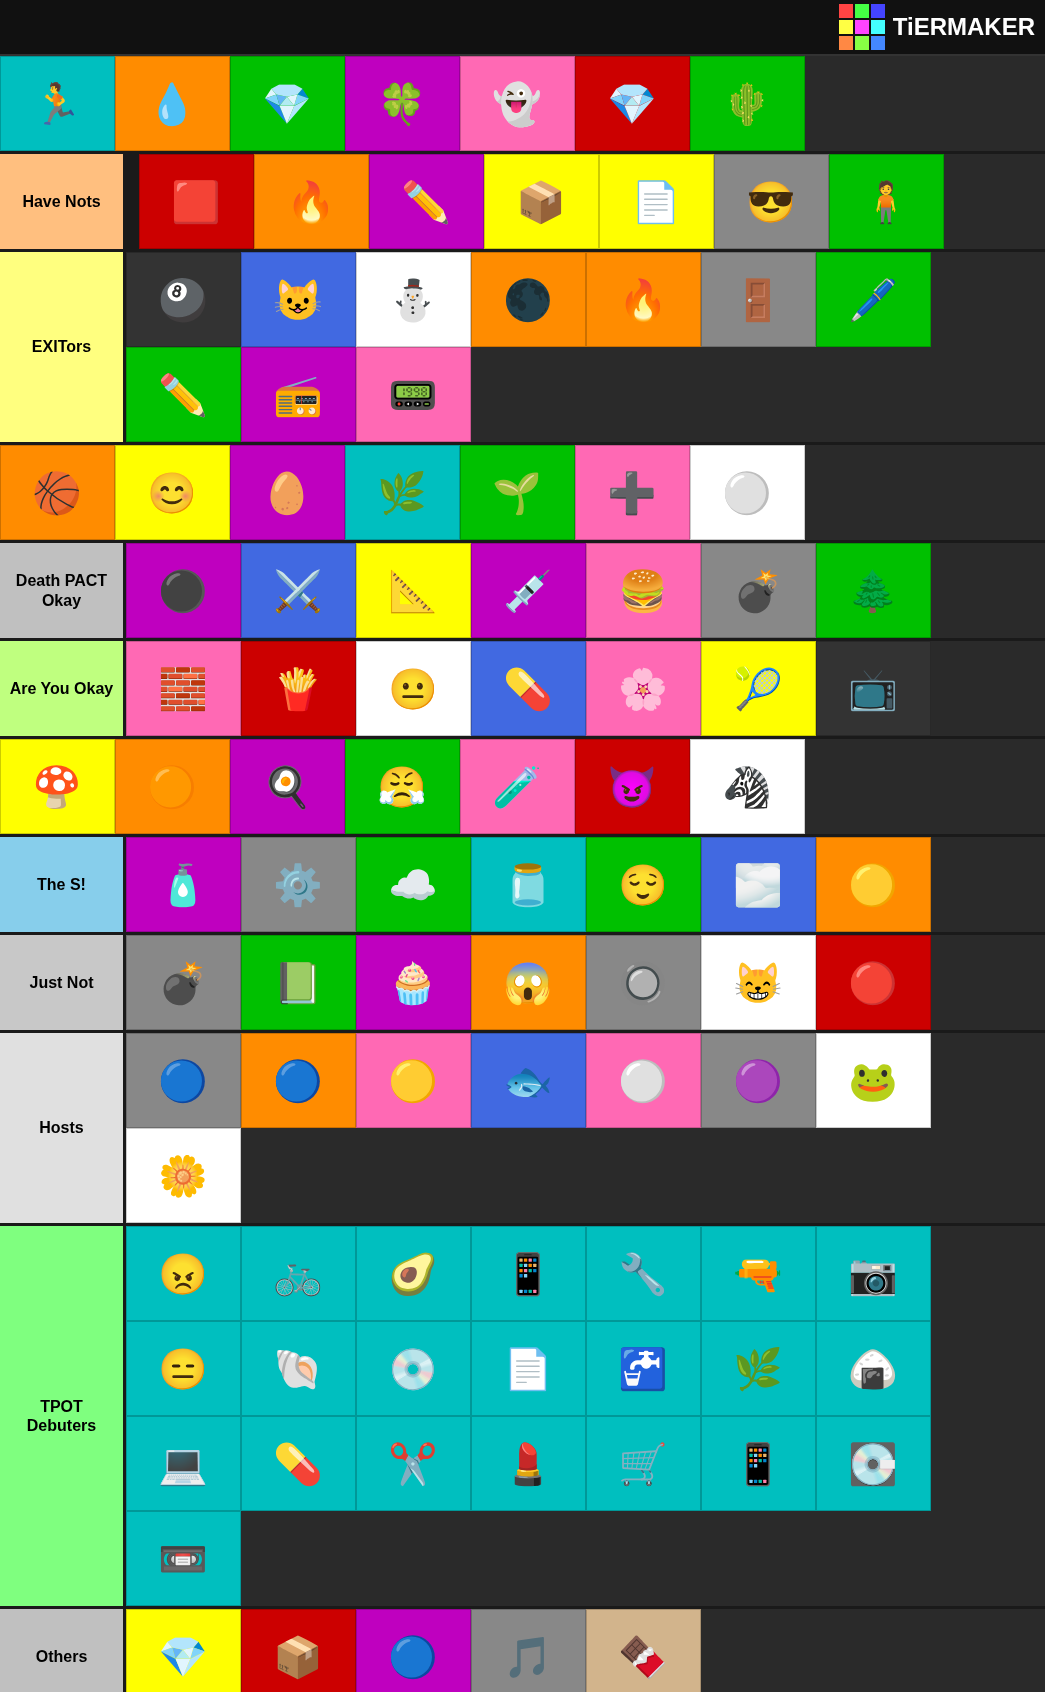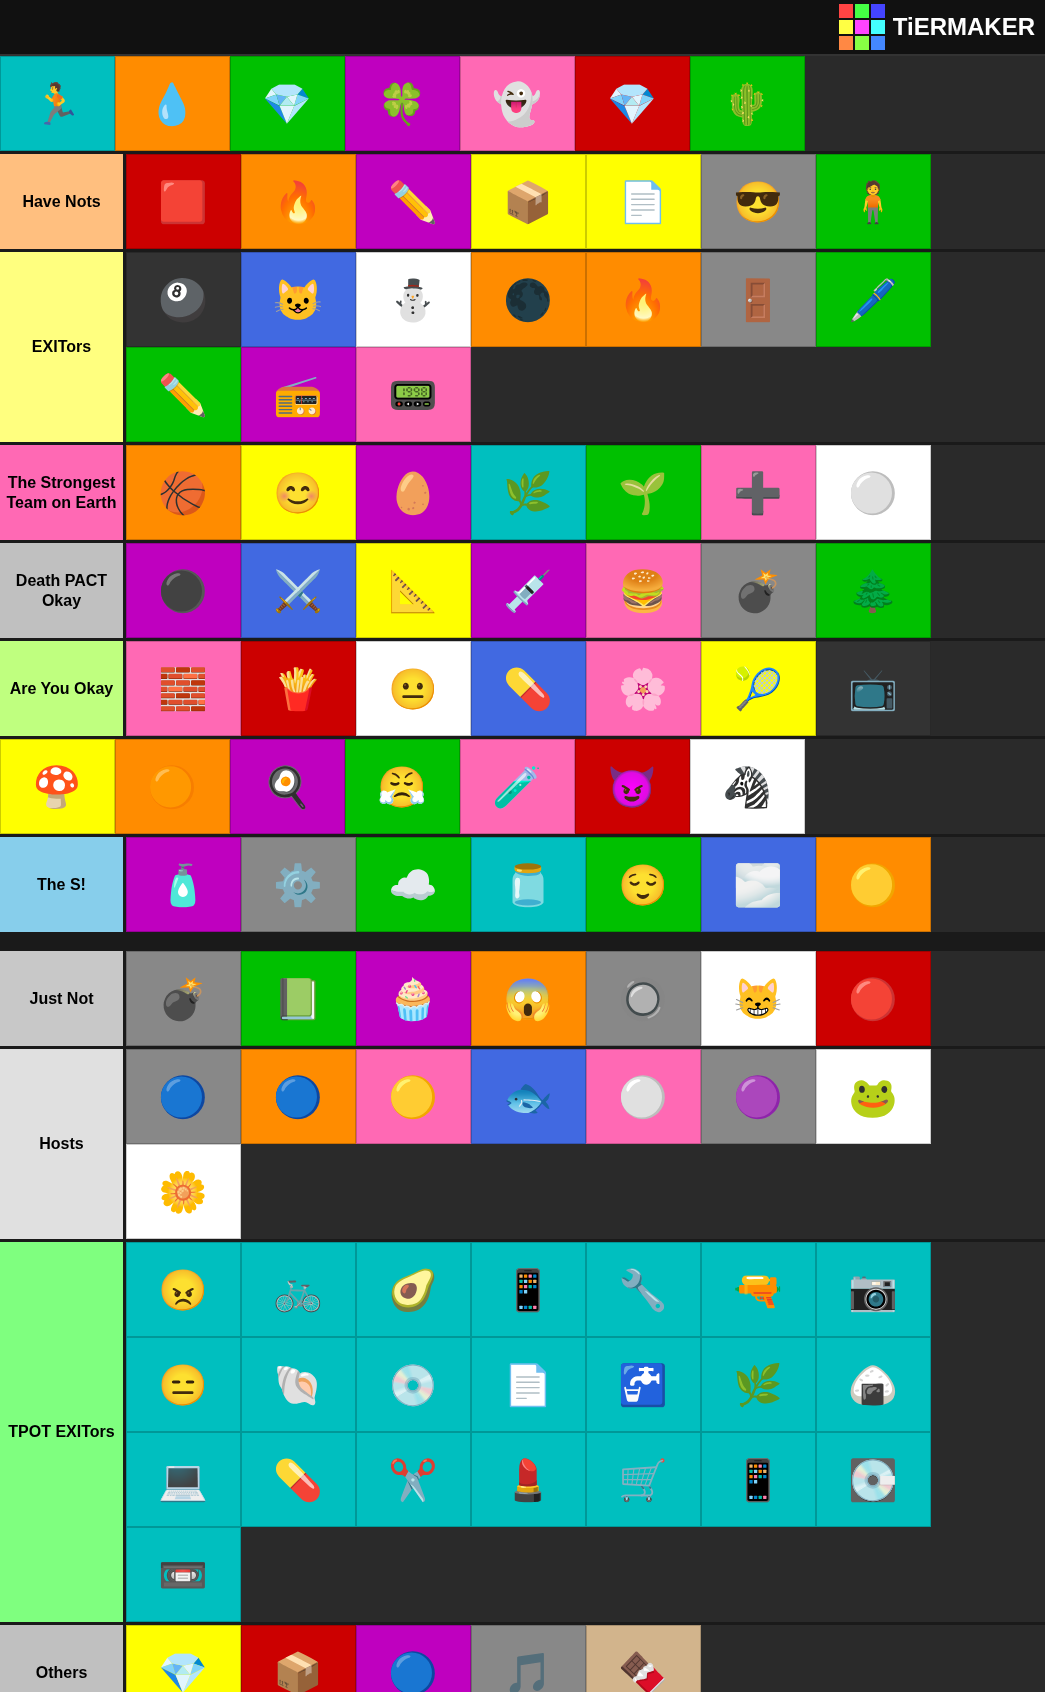--- a/index.html
+++ b/index.html
@@ -50,21 +50,21 @@
             <div style="font-size: 40px; line-height: 1;">👻</div>
           </div>
           <div style="width: 115px; height: 95px; background: rgb(204, 0, 0); display: flex; align-items: center; justify-content: center; font-size: 42px; border: 1px solid rgba(0, 0, 0, 0.2); overflow: hidden;">
             <div style="font-size: 40px; line-height: 1;">💎</div>
           </div>
           <div style="width: 115px; height: 95px; background: rgb(0, 192, 0); display: flex; align-items: center; justify-content: center; font-size: 42px; border: 1px solid rgba(0, 0, 0, 0.2); overflow: hidden;">
             <div style="font-size: 40px; line-height: 1;">🌵</div>
           </div>
         </div>
       </div>
-      <div style="display: flex; min-height: 95px; border-bottom: 3px solid rgb(26, 26, 26);">
+      <div style="display: flex; min-height: 95px; border-bottom: 3px solid rgb(26, 26, 26); gap: 13px;">
         <div style="width: 126px; min-width: 126px; background: rgb(255, 191, 127); display: flex; align-items: center; justify-content: center; text-align: center; font-weight: bold; font-size: 16px; padding: 5px; color: rgb(0, 0, 0); border-right: 3px solid rgb(26, 26, 26); word-break: break-word; line-height: 1.2;">Have Nots</div>
         <div style="display: flex; flex-wrap: wrap; flex: 1 1 0%; background: rgb(42, 42, 42); align-items: flex-start;">
           <div style="width: 115px; height: 95px; background: rgb(204, 0, 0); display: flex; align-items: center; justify-content: center; font-size: 42px; border: 1px solid rgba(0, 0, 0, 0.2); overflow: hidden;">
             <div style="font-size: 40px; line-height: 1;">🟥</div>
           </div>
           <div style="width: 115px; height: 95px; background: rgb(255, 140, 0); display: flex; align-items: center; justify-content: center; font-size: 42px; border: 1px solid rgba(0, 0, 0, 0.2); overflow: hidden;">
             <div style="font-size: 40px; line-height: 1;">🔥</div>
           </div>
           <div style="width: 115px; height: 95px; background: rgb(191, 0, 191); display: flex; align-items: center; justify-content: center; font-size: 42px; border: 1px solid rgba(0, 0, 0, 0.2); overflow: hidden;">
             <div style="font-size: 40px; line-height: 1;">✏️</div>
@@ -112,21 +112,20 @@
           </div>
           <div style="width: 115px; height: 95px; background: rgb(191, 0, 191); display: flex; align-items: center; justify-content: center; font-size: 42px; border: 1px solid rgba(0, 0, 0, 0.2); overflow: hidden;">
             <div style="font-size: 40px; line-height: 1;">📻</div>
           </div>
           <div style="width: 115px; height: 95px; background: rgb(255, 105, 180); display: flex; align-items: center; justify-content: center; font-size: 42px; border: 1px solid rgba(0, 0, 0, 0.2); overflow: hidden;">
             <div style="font-size: 40px; line-height: 1;">📟</div>
           </div>
         </div>
       </div>
       <div style="display: flex; min-height: 95px; border-bottom: 3px solid rgb(26, 26, 26);">
-        <div style="width: 126px; min-width: 126px; background: rgb(255, 105, 180); display: flex; align-items: center; justify-content: center; text-align: center; font-weight: bold; font-size: 16px; padding: 5px; color: rgb(0, 0, 0); border-right: 3px solid rgb(26, 26, 26); word-break: break-word; line-height: 1.2;">The Strongest Team on Earth</div>
         <div style="display: flex; flex-wrap: wrap; flex: 1 1 0%; background: rgb(42, 42, 42); align-items: flex-start;">
           <div style="width: 115px; height: 95px; background: rgb(255, 140, 0); display: flex; align-items: center; justify-content: center; font-size: 42px; border: 1px solid rgba(0, 0, 0, 0.2); overflow: hidden;">
             <div style="font-size: 40px; line-height: 1;">🏀</div>
           </div>
           <div style="width: 115px; height: 95px; background: rgb(255, 255, 0); display: flex; align-items: center; justify-content: center; font-size: 42px; border: 1px solid rgba(0, 0, 0, 0.2); overflow: hidden;">
             <div style="font-size: 40px; line-height: 1;">😊</div>
           </div>
           <div style="width: 115px; height: 95px; background: rgb(191, 0, 191); display: flex; align-items: center; justify-content: center; font-size: 42px; border: 1px solid rgba(0, 0, 0, 0.2); overflow: hidden;">
             <div style="font-size: 40px; line-height: 1;">🥚</div>
           </div>
@@ -240,21 +239,21 @@
             <div style="font-size: 40px; line-height: 1;">😌</div>
           </div>
           <div style="width: 115px; height: 95px; background: rgb(65, 105, 225); display: flex; align-items: center; justify-content: center; font-size: 42px; border: 1px solid rgba(0, 0, 0, 0.2); overflow: hidden;">
             <div style="font-size: 40px; line-height: 1;">🌫️</div>
           </div>
           <div style="width: 115px; height: 95px; background: rgb(255, 140, 0); display: flex; align-items: center; justify-content: center; font-size: 42px; border: 1px solid rgba(0, 0, 0, 0.2); overflow: hidden;">
             <div style="font-size: 40px; line-height: 1;">🟡</div>
           </div>
         </div>
       </div>
-      <div style="display: flex; min-height: 95px; border-bottom: 3px solid rgb(26, 26, 26); margin-top: 16px;">
+      <div style="display: flex; min-height: 95px; border-bottom: 3px solid rgb(26, 26, 26);">
         <div style="width: 126px; min-width: 126px; background: rgb(200, 200, 200); display: flex; align-items: center; justify-content: center; text-align: center; font-weight: bold; font-size: 16px; padding: 5px; color: rgb(0, 0, 0); border-right: 3px solid rgb(26, 26, 26); word-break: break-word; line-height: 1.2;">Just Not</div>
         <div style="display: flex; flex-wrap: wrap; flex: 1 1 0%; background: rgb(42, 42, 42); align-items: flex-start;">
           <div style="width: 115px; height: 95px; background: rgb(136, 136, 136); display: flex; align-items: center; justify-content: center; font-size: 42px; border: 1px solid rgba(0, 0, 0, 0.2); overflow: hidden;">
             <div style="font-size: 40px; line-height: 1;">💣</div>
           </div>
           <div style="width: 115px; height: 95px; background: rgb(0, 192, 0); display: flex; align-items: center; justify-content: center; font-size: 42px; border: 1px solid rgba(0, 0, 0, 0.2); overflow: hidden;">
             <div style="font-size: 40px; line-height: 1;">📗</div>
           </div>
           <div style="width: 115px; height: 95px; background: rgb(191, 0, 191); display: flex; align-items: center; justify-content: center; font-size: 42px; border: 1px solid rgba(0, 0, 0, 0.2); overflow: hidden;">
             <div style="font-size: 40px; line-height: 1;">🧁</div>
@@ -296,21 +295,21 @@
           </div>
           <div style="width: 115px; height: 95px; background: rgb(255, 255, 255); display: flex; align-items: center; justify-content: center; font-size: 42px; border: 1px solid rgba(0, 0, 0, 0.2); overflow: hidden;">
             <div style="font-size: 40px; line-height: 1;">🐸</div>
           </div>
           <div style="width: 115px; height: 95px; background: rgb(255, 255, 255); display: flex; align-items: center; justify-content: center; font-size: 42px; border: 1px solid rgba(0, 0, 0, 0.2); overflow: hidden;">
             <div style="font-size: 40px; line-height: 1;">🌼</div>
           </div>
         </div>
       </div>
       <div style="display: flex; min-height: 95px; border-bottom: 3px solid rgb(26, 26, 26);">
-        <div style="width: 126px; min-width: 126px; background: rgb(127, 255, 127); display: flex; align-items: center; justify-content: center; text-align: center; font-weight: bold; font-size: 16px; padding: 5px; color: rgb(0, 0, 0); border-right: 3px solid rgb(26, 26, 26); word-break: break-word; line-height: 1.2;">TPOT EXITors</div>
+        <div style="width: 126px; min-width: 126px; background: rgb(127, 255, 127); display: flex; align-items: center; justify-content: center; text-align: center; font-weight: bold; font-size: 16px; padding: 5px; color: rgb(0, 0, 0); border-right: 3px solid rgb(26, 26, 26); word-break: break-word; line-height: 1.2;">TPOT Debuters</div>
         <div style="display: flex; flex-wrap: wrap; flex: 1 1 0%; background: rgb(42, 42, 42); align-items: flex-start;">
           <div style="width: 115px; height: 95px; background: rgb(0, 191, 191); display: flex; align-items: center; justify-content: center; font-size: 42px; border: 1px solid rgba(0, 0, 0, 0.2); overflow: hidden;">
             <div style="font-size: 40px; line-height: 1;">😠</div>
           </div>
           <div style="width: 115px; height: 95px; background: rgb(0, 191, 191); display: flex; align-items: center; justify-content: center; font-size: 42px; border: 1px solid rgba(0, 0, 0, 0.2); overflow: hidden;">
             <div style="font-size: 40px; line-height: 1;">🚲</div>
           </div>
           <div style="width: 115px; height: 95px; background: rgb(0, 191, 191); display: flex; align-items: center; justify-content: center; font-size: 42px; border: 1px solid rgba(0, 0, 0, 0.2); overflow: hidden;">
             <div style="font-size: 40px; line-height: 1;">🥑</div>
           </div>

